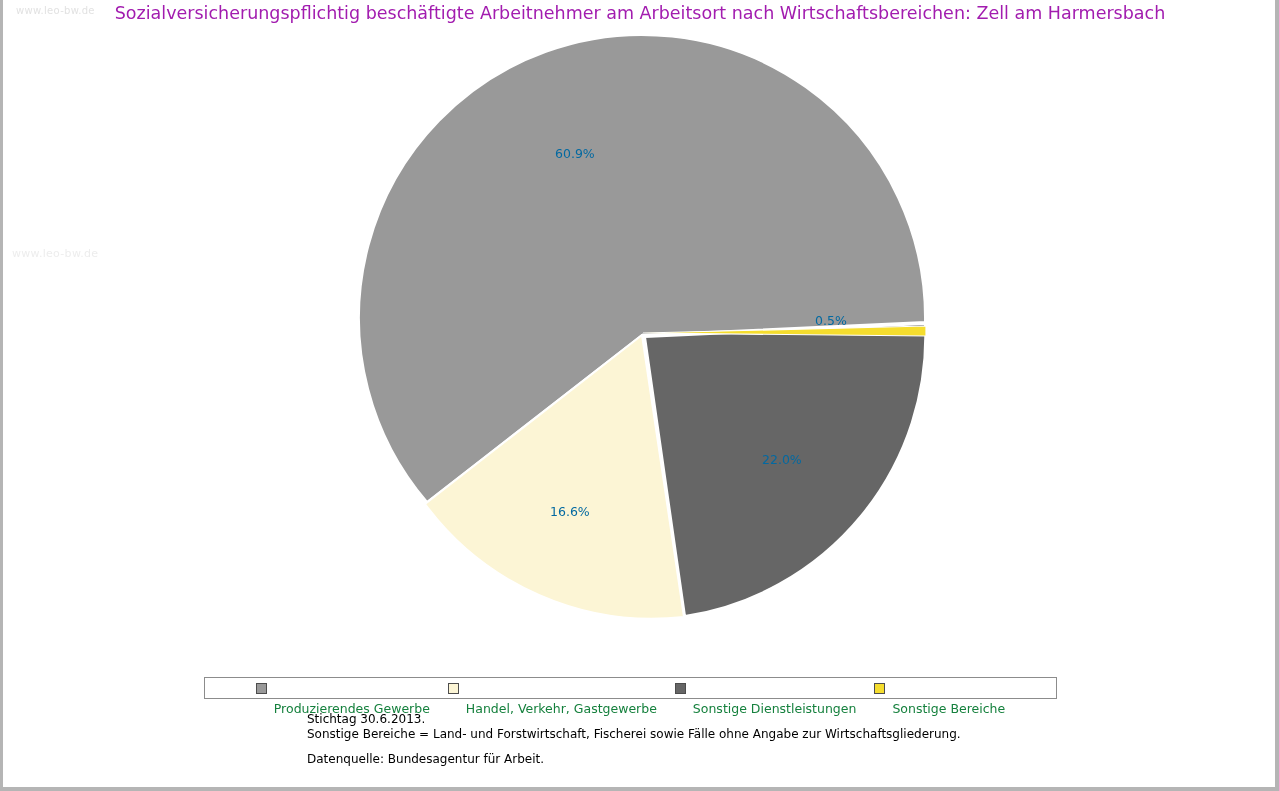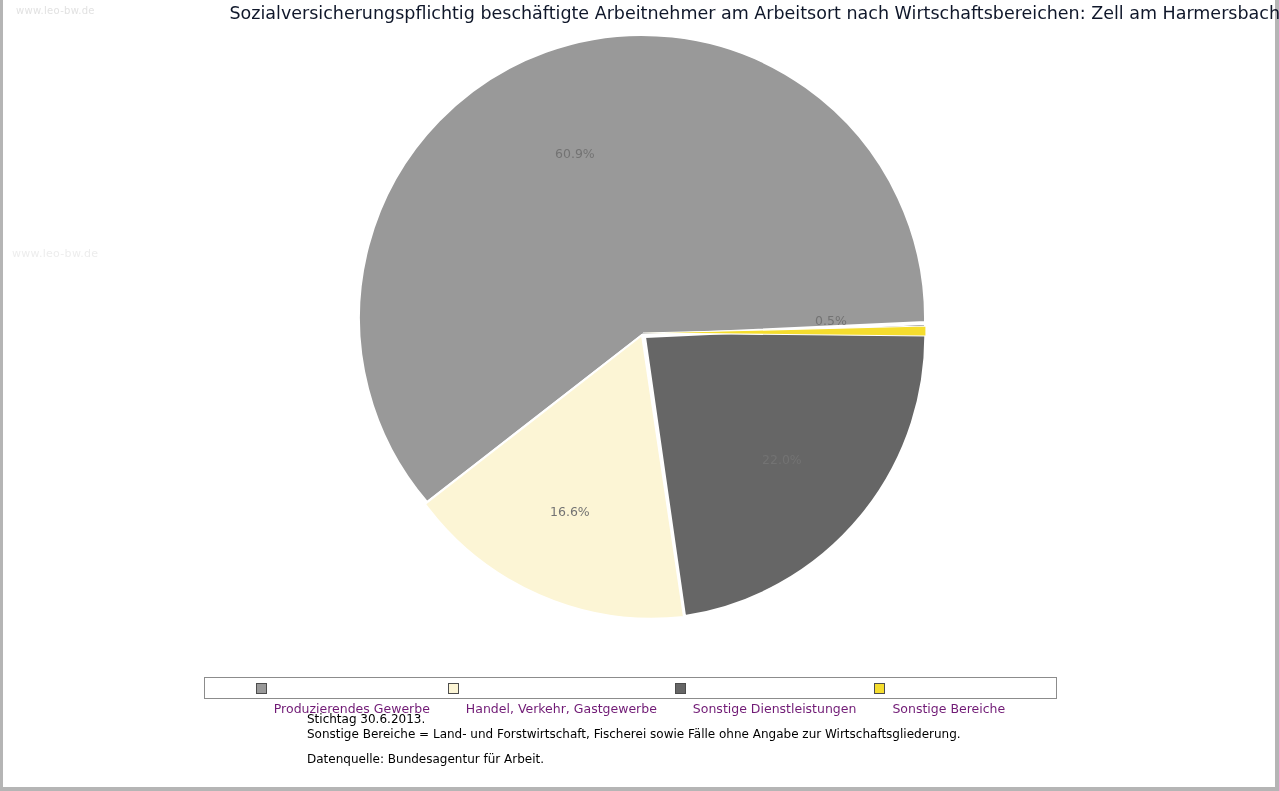--- a/index.html
+++ b/index.html
@@ -55,39 +55,39 @@
     font-size: 11px;
     color: #ededed;
     letter-spacing: 0.3px;
     white-space: nowrap;
   }
   #chart-title {
     position: absolute;
     left: 0;
     top: 3px;
     width: 1280px;
-    text-align: right;
+    text-align: center;
     font-size: 17.5px;
-    color: #0f172a;
+    color: #a21caf;
     white-space: nowrap;
   }
   #pie-wrap {
     position: absolute;
     left: 340px;
     top: 30px;
     width: 610px;
     height: 600px;
   }
   #pie-svg {
     display: block;
   }
   .slice-label {
     position: absolute;
     font-size: 12.5px;
-    color: #737373;
+    color: #0369a1;
     white-space: nowrap;
   }
   #legend {
     position: absolute;
     left: 204px;
     top: 677px;
     width: 853px;
     height: 22px;
     border: 1px solid #8c8c8c;
     background: #ffffff;
@@ -103,21 +103,21 @@
   }
   .legend-swatch {
     width: 11px;
     height: 11px;
     border: 1px solid #4d4d4d;
     margin-right: 7px;
     box-sizing: border-box;
   }
   .legend-label {
     font-size: 12.5px;
-    color: #701a75;
+    color: #15803d;
     white-space: nowrap;
     margin-top: 41px;
   }
   #footnotes {
     position: absolute;
     left: 307px;
     top: 712px;
     width: 800px;
   }
   .footnote-line {

